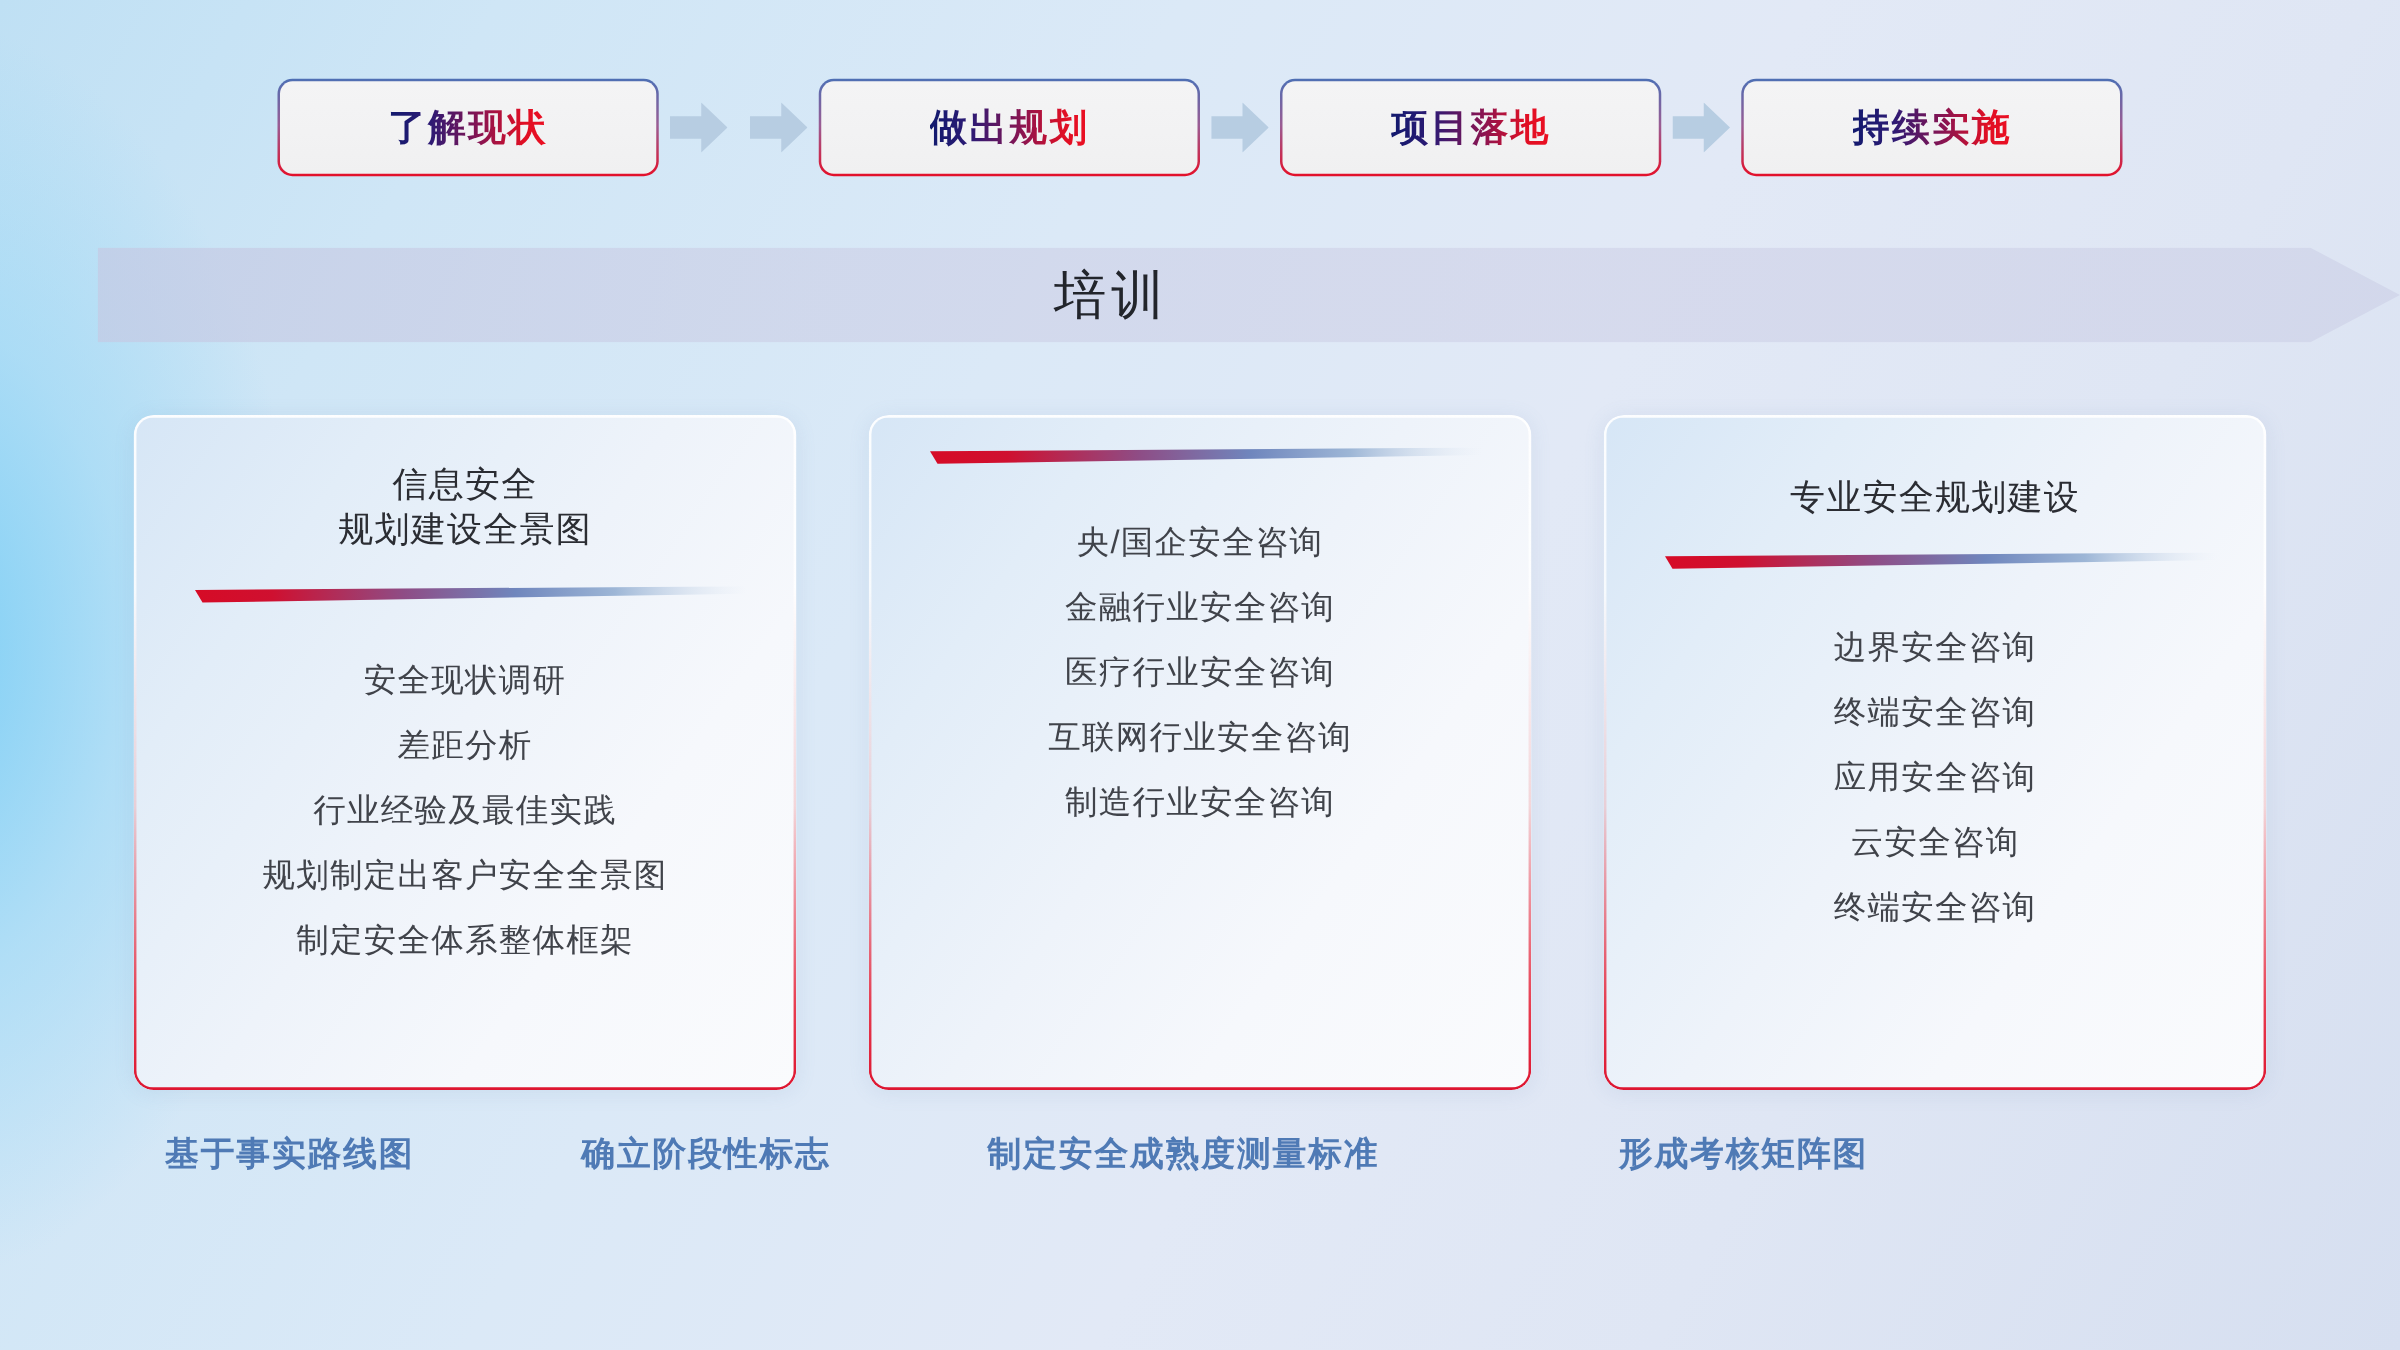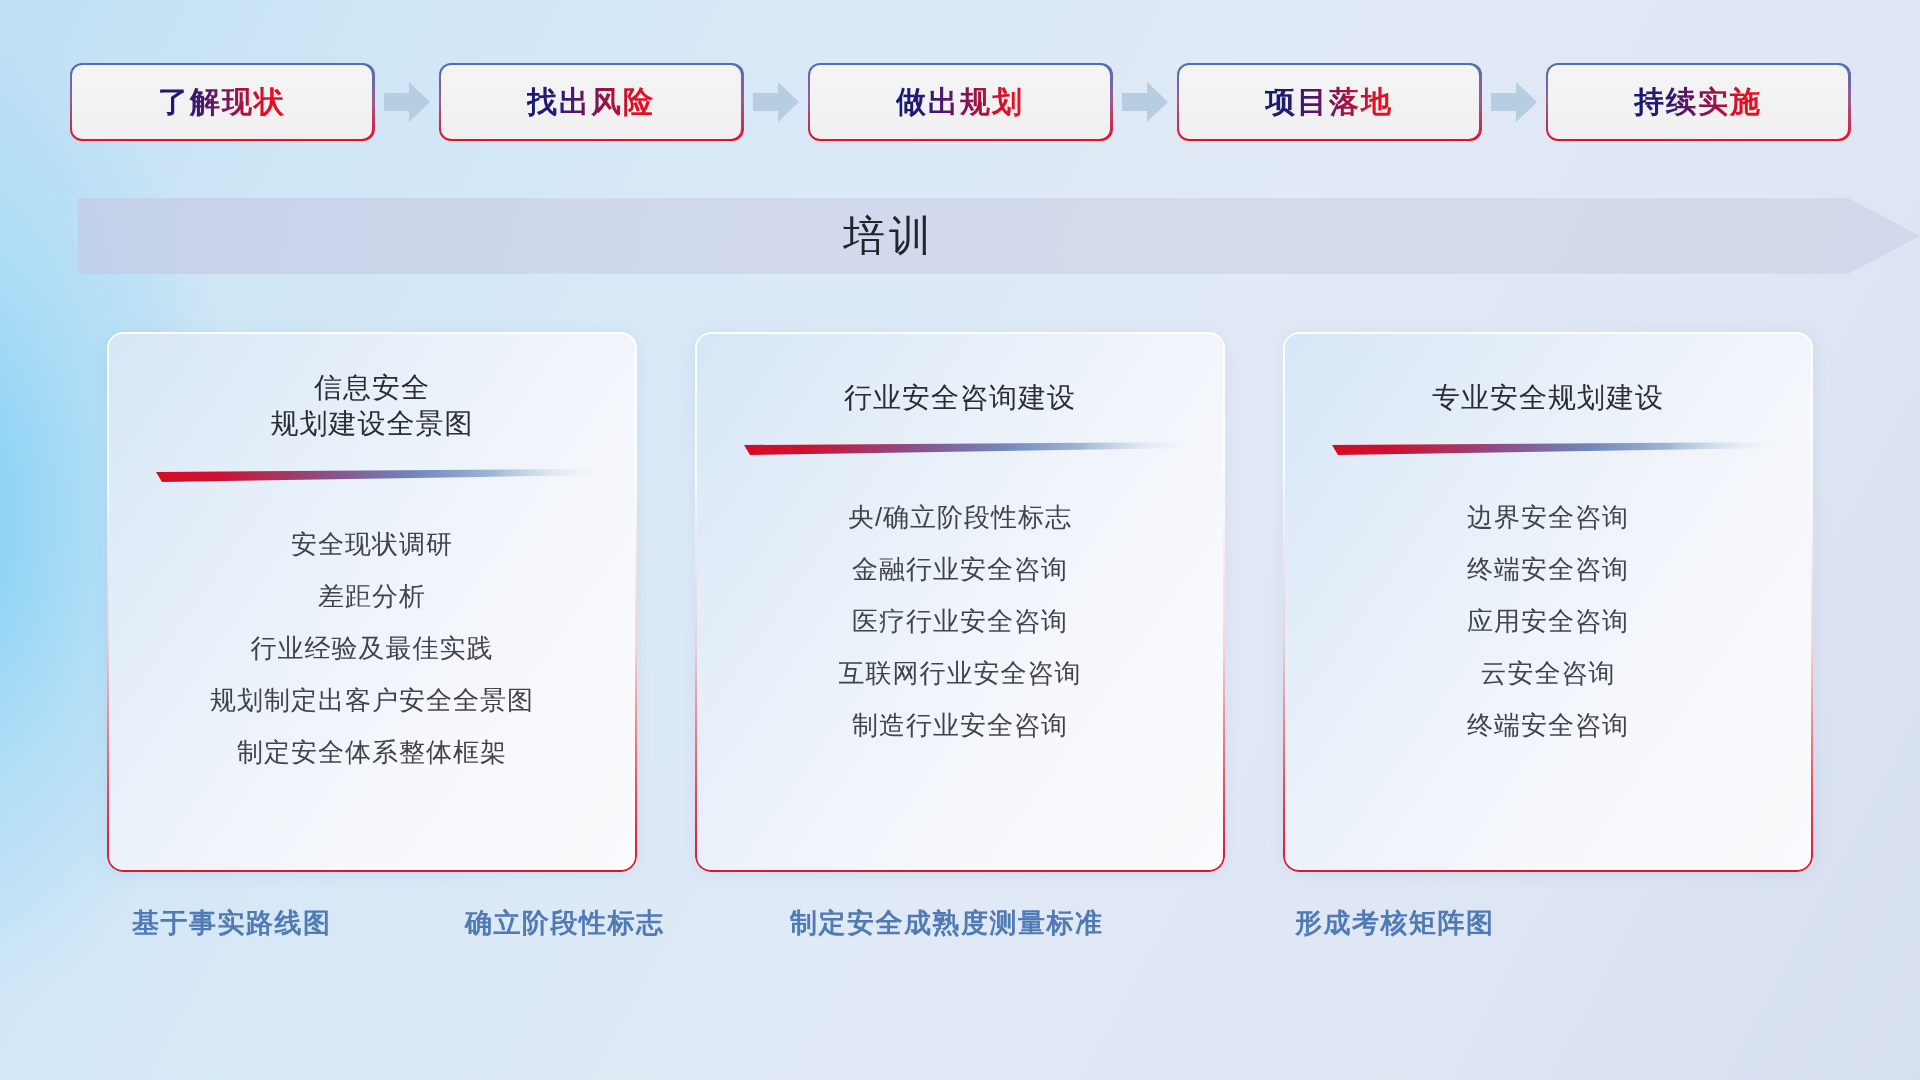--- a/index.html
+++ b/index.html
@@ -104,25 +104,20 @@
             <span class="pill-label">了解现状</span>
           </div>
         </div>
         <div class="step-arrow">
           <svg width="46" height="40" viewBox="0 0 46 40" aria-hidden="true">
             <path d="M0 11 H25 V0 L46 20 L25 40 V29 H0 Z" fill="#b7cde2"></path>
           </svg>
         </div>
       </div>
       <div class="pill-wrap">
-        <div class="pill">
-          <div class="pill-inner">
-            <span class="pill-label">找出风险</span>
-          </div>
-        </div>
         <div class="step-arrow">
           <svg width="46" height="40" viewBox="0 0 46 40" aria-hidden="true">
             <path d="M0 11 H25 V0 L46 20 L25 40 V29 H0 Z" fill="#b7cde2"></path>
           </svg>
         </div>
       </div>
       <div class="pill-wrap">
         <div class="pill">
           <div class="pill-inner">
             <span class="pill-label">做出规划</span>
@@ -184,38 +179,35 @@
             <div class="list-item">安全现状调研</div>
             <div class="list-item">差距分析</div>
             <div class="list-item">行业经验及最佳实践</div>
             <div class="list-item">规划制定出客户安全全景图</div>
             <div class="list-item">制定安全体系整体框架</div>
           </div>
         </div>
       </div>
       <div class="card">
         <div class="card-inner">
-          <div class="card-title">
-            <div>行业安全咨询建设</div>
-          </div>
           <div class="divider"><svg width="452" height="16" viewBox="0 0 452 16" preserveAspectRatio="none" aria-hidden="true">
               <defs>
                 <linearGradient id="dg" x1="0" y1="0" x2="1" y2="0">
                   <stop offset="0%" stop-color="#d60b26"></stop>
                   <stop offset="14%" stop-color="#cf1030"></stop>
                   <stop offset="38%" stop-color="#8e4d86"></stop>
                   <stop offset="58%" stop-color="#6f86bd"></stop>
                   <stop offset="76%" stop-color="#9db6d6"></stop>
                   <stop offset="100%" stop-color="#dfe8f3" stop-opacity="0"></stop>
                 </linearGradient>
               </defs>
               <path d="M10 3 L452 0 L452 6 L16 13 Z" fill="url(#dg)"></path>
             </svg></div>
           <div class="list">
-            <div class="list-item">央/确立阶段性标志</div>
+            <div class="list-item">央/国企安全咨询</div>
             <div class="list-item">金融行业安全咨询</div>
             <div class="list-item">医疗行业安全咨询</div>
             <div class="list-item">互联网行业安全咨询</div>
             <div class="list-item">制造行业安全咨询</div>
           </div>
         </div>
       </div>
       <div class="card">
         <div class="card-inner">
           <div class="card-title">

